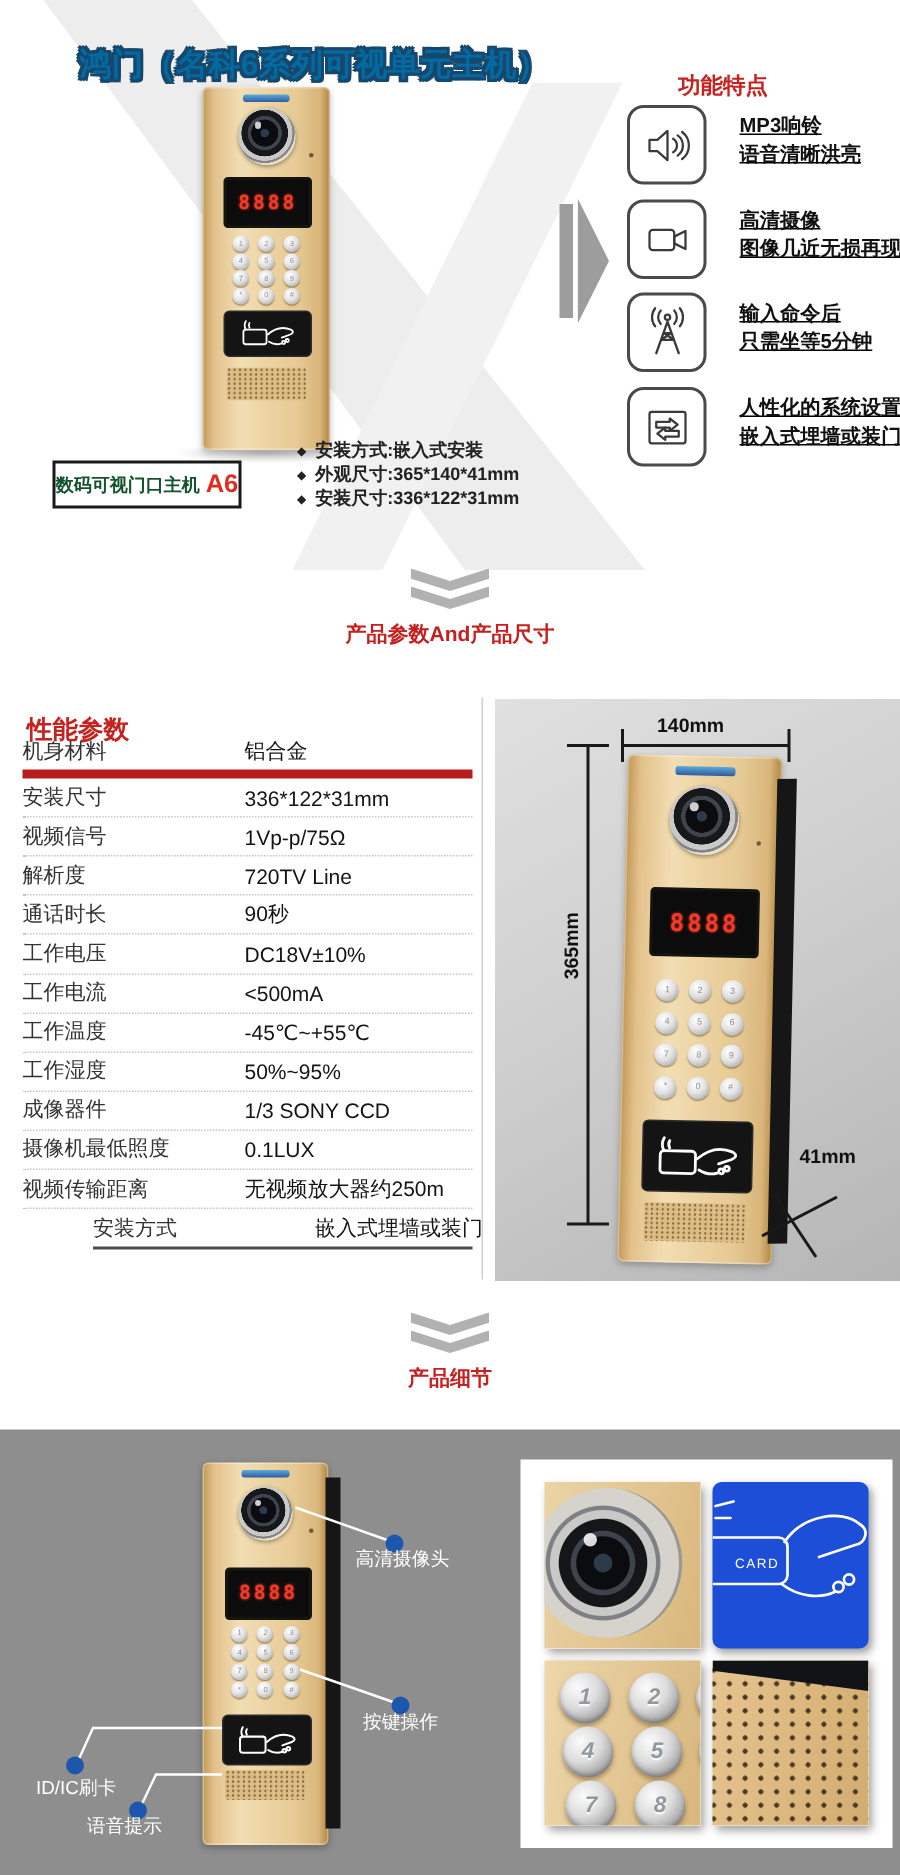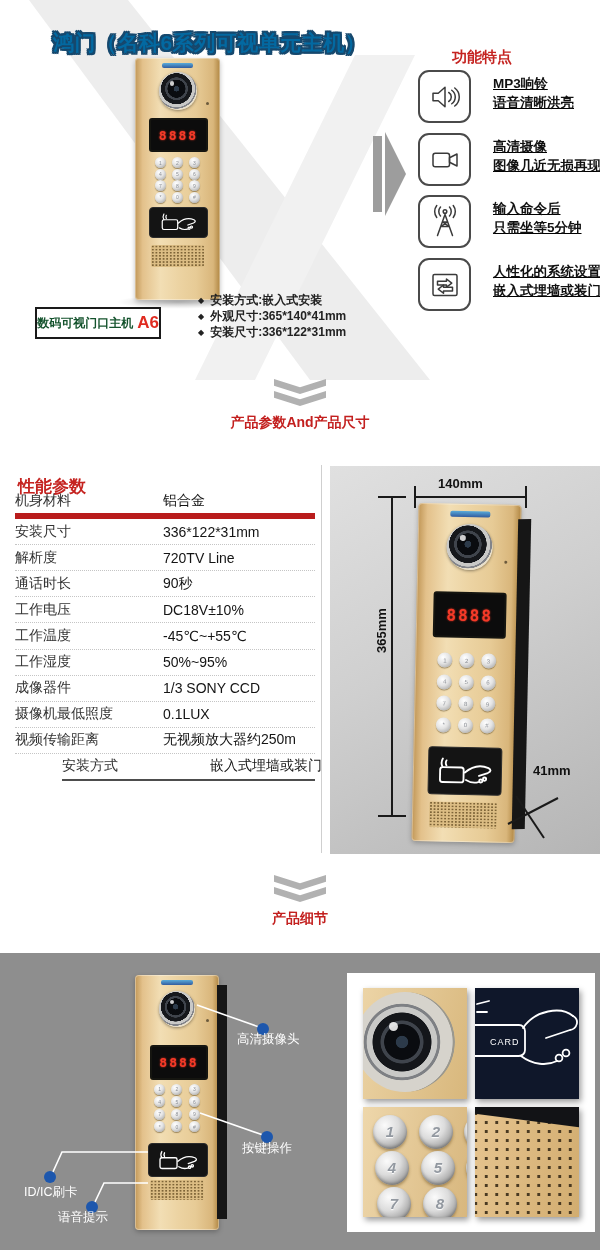--- a/index.html
+++ b/index.html
@@ -129,21 +129,21 @@
   .co0{left:237px;top:1031px;} .co1{left:242px;top:1140px;} .co2{left:24px;top:1184px;} .co3{left:58px;top:1209px;}
 
   
   .tile-panel{position:absolute;left:347px;top:973px;width:248px;height:259px;background:#fff;z-index:3;
     box-sizing:border-box;padding:15px 16px;display:grid;grid-template-columns:1fr 1fr;grid-template-rows:1fr 1fr;gap:8px;}
   .tile{position:relative;overflow:hidden;box-shadow:2px 3px 6px rgba(0,0,0,.4);}
   .tile-camera{background:linear-gradient(105deg,#ecd4a6,#d8b77c);}
   .lens{position:absolute;left:-8px;top:4px;width:100px;height:100px;border-radius:50%;
     background:radial-gradient(circle at 47% 50%,#2c3a4a 0 8%,#0a0c10 9% 24%,#3f444c 25% 29%,#14161a 30% 40%,#c9c9c7 41% 48%,#7e8084 49% 52%,#d6d3cc 53% 69%,#9a988f 70% 72%,#d9bc86 73% 79%,#a8854b 80% 83%,rgba(0,0,0,0) 84%);}
   .lens::after{content:"";position:absolute;left:34%;top:30%;width:9%;height:9%;border-radius:50%;background:rgba(255,255,255,.85);}
-  .tile-card{background:#0f172a;}
+  .tile-card{background:#1d4ed8;border-radius:6px;}
   .tile-card .card-word{position:absolute;left:15px;top:49px;color:#fff;font-size:9px;letter-spacing:1px;}
   .tile-keypad{background:linear-gradient(100deg,#eed7ab,#d8b77e);}
   .tile-keypad .tkey{position:absolute;width:34px;height:34px;border-radius:50%;
     background:radial-gradient(circle at 35% 30%,#fbfbfb,#dcdcdc 42%,#a8a8a8 72%,#7f7f7f);
     box-shadow:inset 0 -2px 3px rgba(0,0,0,.25),0 2px 3px rgba(110,80,30,.5);
     display:flex;align-items:center;justify-content:center;font-size:15px;font-weight:bold;font-style:italic;color:#9298a0;text-shadow:0 1px 1px #fff;}
   .tile-keypad .tkey:nth-child(1){left:10px;top:8px;}  .tile-keypad .tkey:nth-child(2){left:56px;top:8px;}
   .tile-keypad .tkey:nth-child(3){left:101px;top:8px;} .tile-keypad .tkey:nth-child(4){left:12px;top:44px;}
   .tile-keypad .tkey:nth-child(5){left:58px;top:44px;} .tile-keypad .tkey:nth-child(6){left:103px;top:44px;}
   .tile-keypad .tkey:nth-child(7){left:14px;top:80px;} .tile-keypad .tkey:nth-child(8){left:60px;top:80px;}
@@ -315,30 +315,38 @@
   <div class="ptable">
     <div class="prow solid">
         <span class="plabel">机身材料</span>
         <span class="pvalue">铝合金</span>
       </div>
     <div class="prow">
         <span class="plabel">安装尺寸</span>
         <span class="pvalue">336*122*31mm</span>
       </div>
     <div class="prow">
+        <span class="plabel">视频信号</span>
+        <span class="pvalue">1Vp-p/75Ω</span>
+      </div>
+    <div class="prow">
         <span class="plabel">解析度</span>
         <span class="pvalue">720TV Line</span>
       </div>
     <div class="prow">
         <span class="plabel">通话时长</span>
         <span class="pvalue">90秒</span>
       </div>
     <div class="prow">
         <span class="plabel">工作电压</span>
         <span class="pvalue">DC18V±10%</span>
+      </div>
+    <div class="prow">
+        <span class="plabel">工作电流</span>
+        <span class="pvalue">&lt;500mA</span>
       </div>
     <div class="prow">
         <span class="plabel">工作温度</span>
         <span class="pvalue">-45℃~+55℃</span>
       </div>
     <div class="prow">
         <span class="plabel">工作湿度</span>
         <span class="pvalue">50%~95%</span>
       </div>
     <div class="prow">

